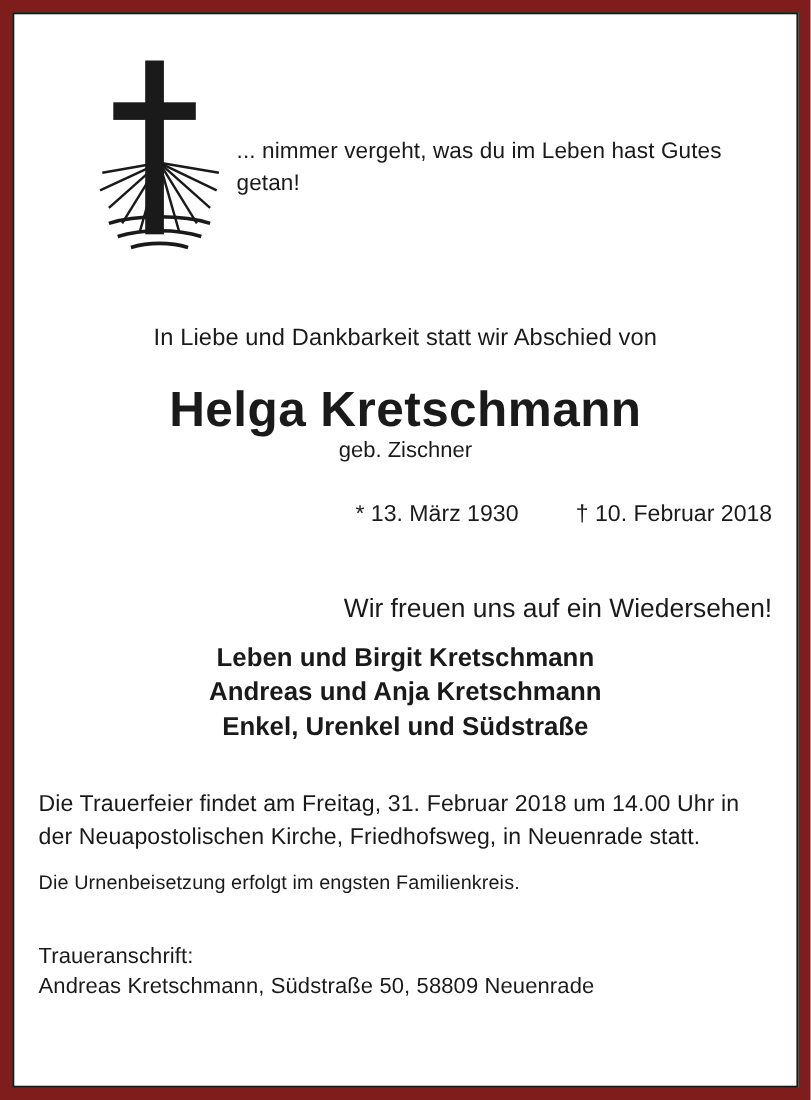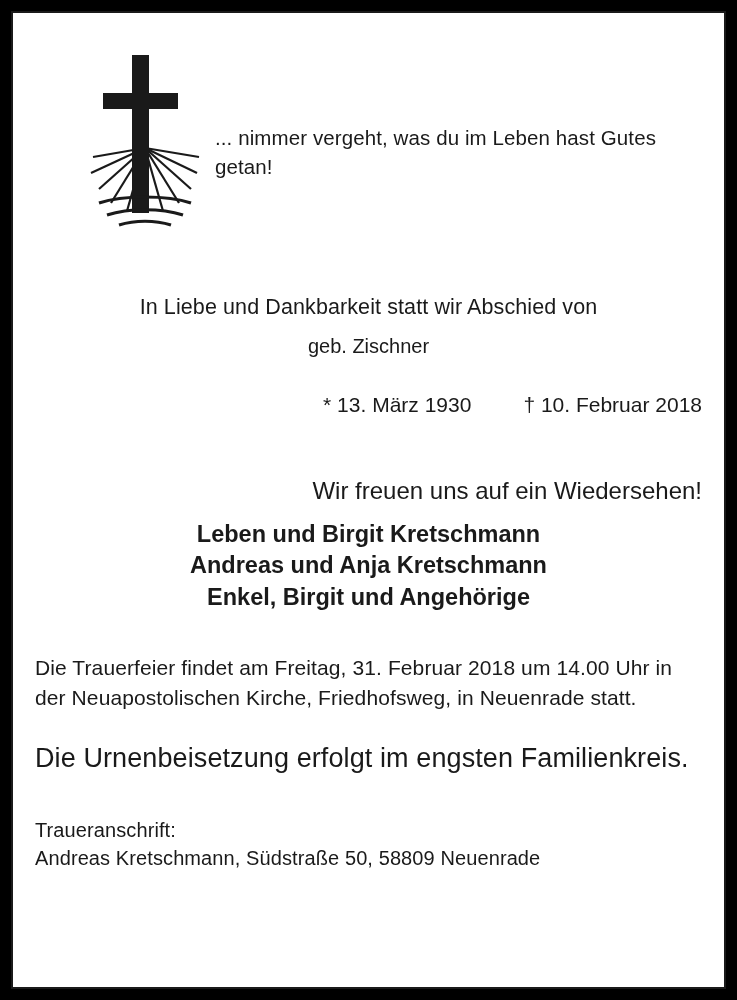--- a/index.html
+++ b/index.html
@@ -12,21 +12,21 @@
     height: 1000px;
     font-family: "Liberation Sans", sans-serif;
     color: #1a1a1a;
     overflow: hidden;
   }
   .obituary {
     box-sizing: border-box;
     width: 737px;
     height: 1000px;
     padding: 11px;
-    background: #000000;
+    background: #7f1d1d;
   }
   .obituary-inner {
     box-sizing: border-box;
     width: 100%;
     height: 100%;
     background: #ffffff;
     border: 2px solid #1a1a1a;
     padding: 14px 22px 10px 22px;
     position: relative;
   }
@@ -59,21 +59,21 @@
   .name {
     font-size: 45px;
     font-weight: bold;
     text-align: center;
     margin-top: 26px;
     letter-spacing: 0.4px;
   }
   .born-name {
     font-size: 20px;
     text-align: center;
-    margin-top: 15px;
+    margin-top: 0;
   }
   .dates {
     font-size: 21px;
     text-align: right;
     margin-top: 11px;
     white-space: pre;
   }
   .dates .sep {
     display: inline-block;
     width: 52px;
@@ -90,22 +90,22 @@
     margin-top: 14px;
     line-height: 1.33;
   }
   .service {
     font-size: 21px;
     line-height: 1.43;
     margin-top: 40px;
     letter-spacing: 0.1px;
   }
   .burial {
-    font-size: 27px;
-    margin-top: 30px;
+    font-size: 18px;
+    margin-top: 16px;
     letter-spacing: 0.1px;
   }
   .mourning-block {
     margin-top: 42px;
     font-size: 20px;
     line-height: 1.4;
     letter-spacing: 0.1px;
   }
   .mourning-label { font-size: 20px; }
   .mourning-address { font-size: 20px; }
@@ -139,33 +139,34 @@
             <path d="M24,162 C46,155 78,155 100,162" stroke-width="3.2"></path>
             <path d="M36,172 C52,167 72,167 88,172" stroke-width="3.2"></path>
           </g>
         </svg>
       </div>
       <div class="motto">... nimmer vergeht, was du im Leben hast Gutes getan!</div>
     </div>
 
     <div class="lead">In Liebe und Dankbarkeit statt wir Abschied von</div>
 
+    <div class="name">Helga Kretschmann</div>
 
     <div class="born-name">geb. Zischner</div>
 
     <div class="dates">
       <span>* 13. März 1930</span><span class="sep"></span><span>† 10. Februar 2018</span>
     </div>
 
     <div class="hope">Wir freuen uns auf ein Wiedersehen!</div>
 
     <div class="family">
       <div>Leben und Birgit Kretschmann</div>
       <div>Andreas und Anja Kretschmann</div>
-      <div>Enkel, Birgit und Angehörige</div>
+      <div>Enkel, Urenkel und Südstraße</div>
     </div>
 
     <div class="service">Die Trauerfeier findet am Freitag, 31. Februar 2018 um 14.00 Uhr in der Neuapostolischen Kirche, Friedhofsweg, in Neuenrade statt.</div>
 
     <div class="burial">Die Urnenbeisetzung erfolgt im engsten Familienkreis.</div>
 
     <div class="mourning-block">
       <div class="mourning-label">Traueranschrift:</div>
       <div class="mourning-address">Andreas Kretschmann, Südstraße 50, 58809 Neuenrade</div>
     </div>

